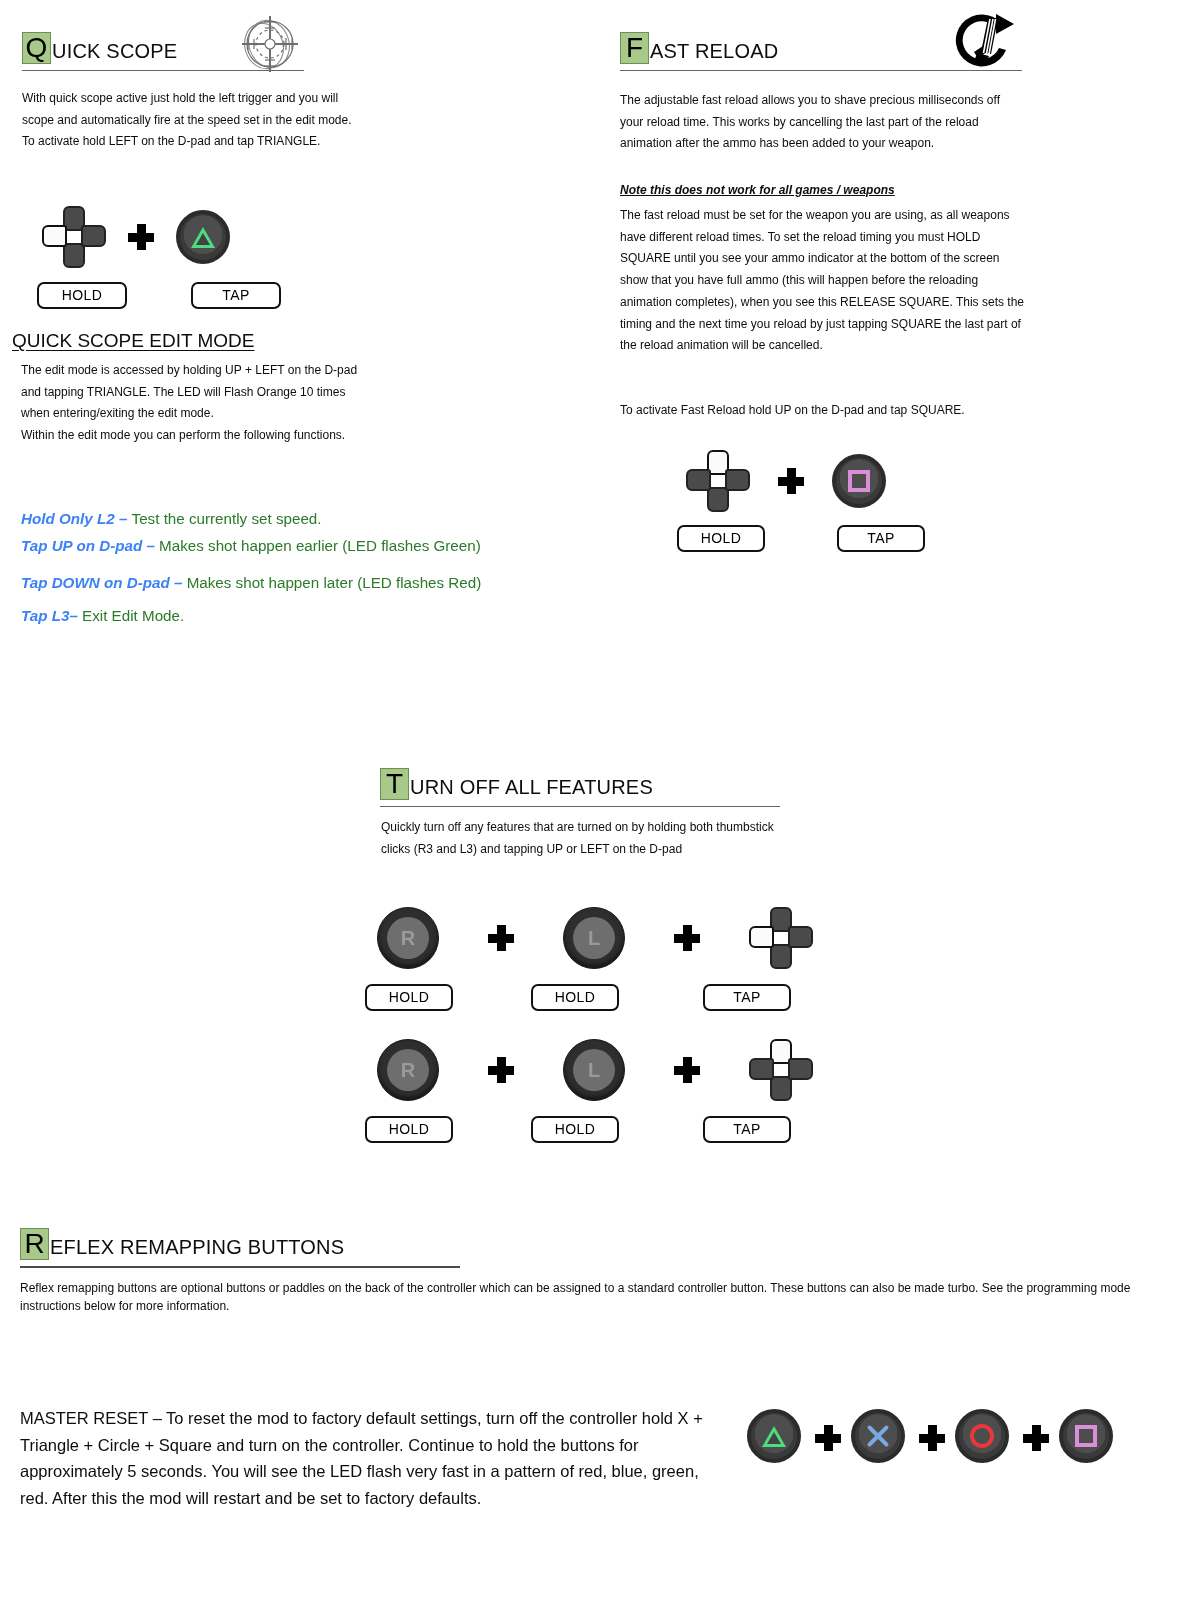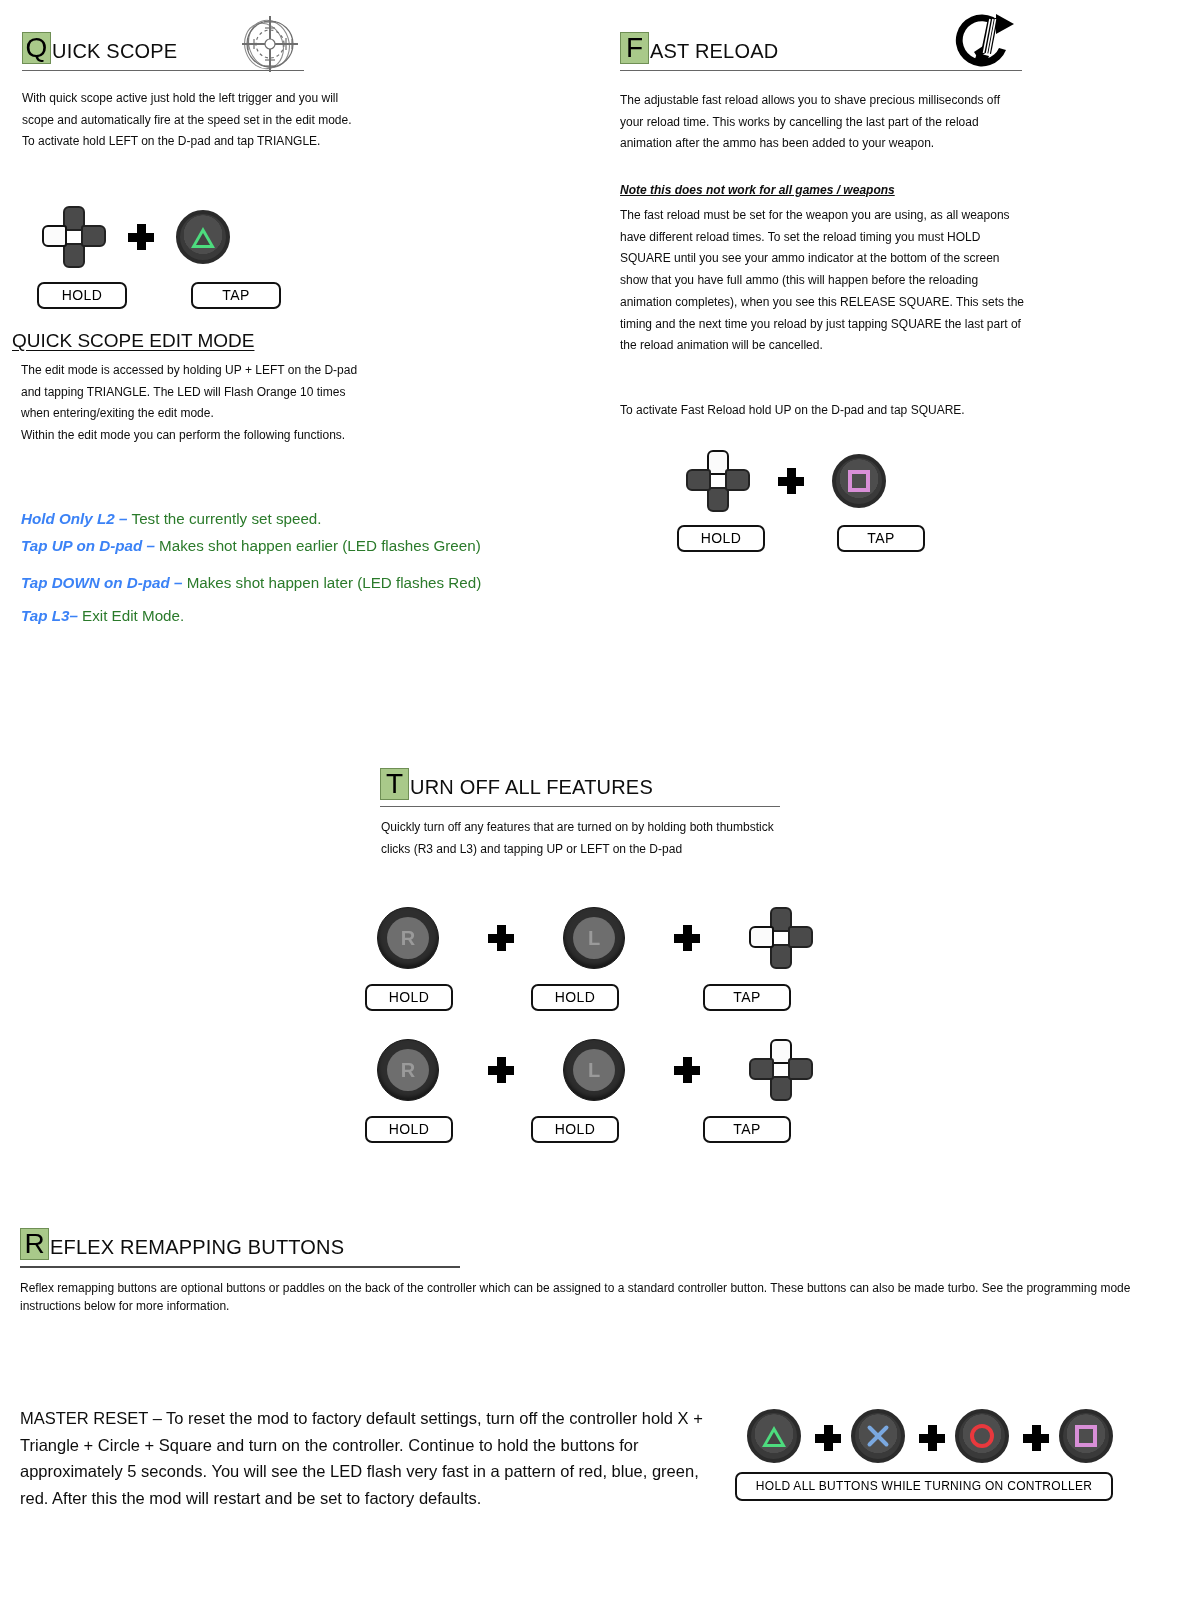--- a/index.html
+++ b/index.html
@@ -291,21 +291,20 @@
     <span class="plus" style="width:22px;height:22px;" data-name="plus-icon"></span>
     <div class="face" data-name="circle-button-icon">
         <span class="glyph-ci"></span>
       </div>
     <span class="plus" style="width:22px;height:22px;" data-name="plus-icon"></span>
     <div class="face" data-name="square-button-icon">
         <span class="glyph-sq"></span>
       </div>
   </div>
 
-  <div class="abs tag tag-wide" style="left:735px;top:1472px;width:374px;" data-name="master-reset-note">HOLD ALL BUTTONS WHILE TURNING ON CONTROLLER</div>
 
 </div>
 
 <style>
   
   [data-name="quick-scope-body"],
   [data-name="quick-scope-edit-mode-body"]{white-space:pre-line;}
 </style>
 
 </body></html>

